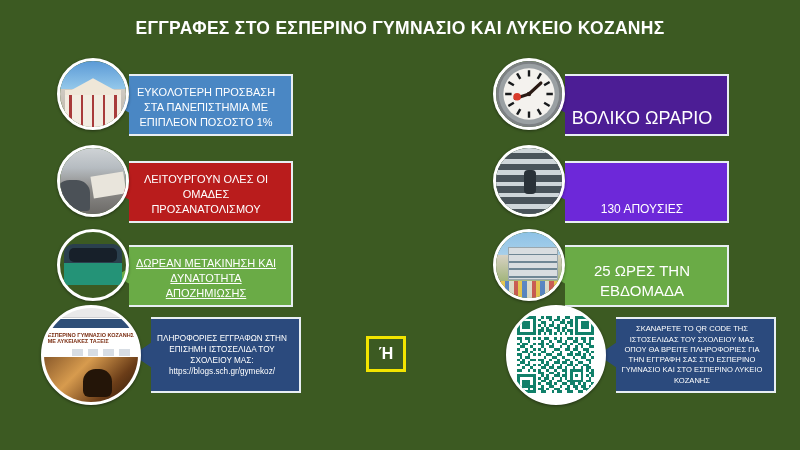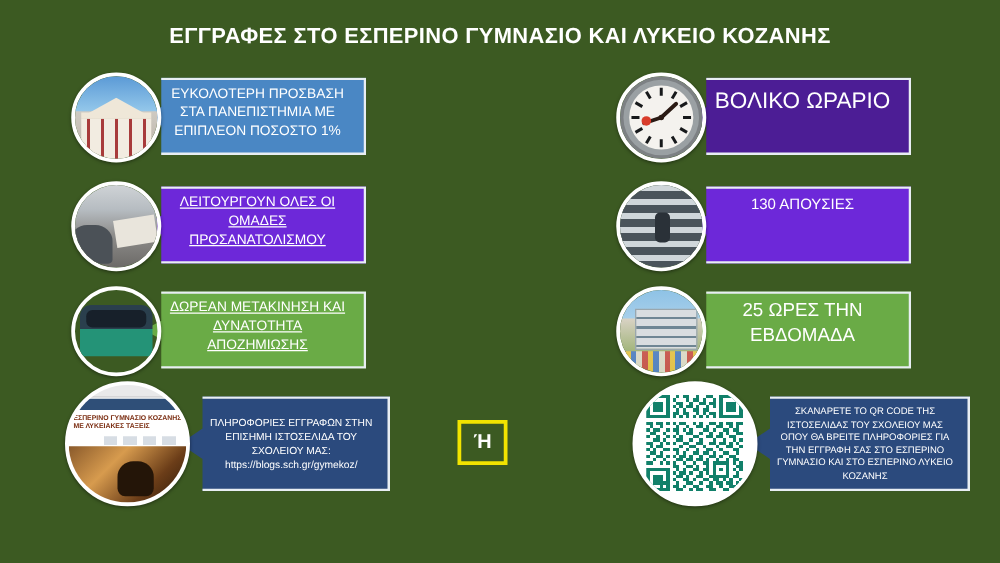--- a/index.html
+++ b/index.html
@@ -61,25 +61,25 @@
 
   .thumb {
     position: absolute;
     inset: 0;
     background-size: cover;
   }
 
   
   .banner {
     position: absolute;
-    top: 4px;
+    top: 16px;
     height: 62px;
     border: 2px solid #e8eef3;
     display: flex;
-    align-items: flex-start;
+    align-items: flex-end;
     justify-content: center;
     text-align: center;
     color: #ffffff;
     font-size: 11px;
     line-height: 1.35;
     padding: 4px 10px 4px 14px;
     box-shadow: 2px 2px 3px rgba(0,0,0,.35);
     z-index: 2;
   }
 
@@ -309,21 +309,21 @@
     </div>
     <div class="banner" style="background:#4a87c4;">
       <span class="txt">ΕΥΚΟΛΟΤΕΡΗ ΠΡΟΣΒΑΣΗ ΣΤΑ ΠΑΝΕΠΙΣΤΗΜΙΑ ΜΕ ΕΠΙΠΛΕΟΝ ΠΟΣΟΣΤΟ 1%</span>
     </div>
   </div>
 
   <div class="row left" style="left:51px; top:145px; width:240px;">
     <div class="circle">
       <div class="thumb pic-classroom"></div>
     </div>
-    <div class="banner" style="background:#6d28d9;text-decoration:underline;">
+    <div class="banner" style="background:#b91c1c;">
       <span class="txt">ΛΕΙΤΟΥΡΓΟΥΝ ΟΛΕΣ ΟΙ ΟΜΑΔΕΣ ΠΡΟΣΑΝΑΤΟΛΙΣΜΟΥ</span>
     </div>
   </div>
 
   <div class="row left" style="left:51px; top:229px; width:240px;">
     <div class="circle">
       <div class="thumb pic-bus"></div>
     </div>
     <div class="banner" style="background:#6aab46;text-decoration:underline;">
       <span class="txt">ΔΩΡΕΑΝ ΜΕΤΑΚΙΝΗΣΗ ΚΑΙ ΔΥΝΑΤΟΤΗΤΑ ΑΠΟΖΗΜΙΩΣΗΣ</span>
@@ -372,21 +372,21 @@
 
   <div class="row right" style="left:487px; top:229px; width:240px;">
     <div class="circle">
       <div class="thumb pic-school-building"></div>
     </div>
     <div class="banner" style="background:#6aab46; font-size:15px;">
       <span class="txt">25 ΩΡΕΣ ΤΗΝ ΕΒΔΟΜΑΔΑ</span>
     </div>
   </div>
 
-  <div class="bigrow" style="left:52px; top:305px; width:258px;">
+  <div class="bigrow" style="left:41px; top:305px; width:258px;">
     <div class="circle">
       <div class="thumb pic-website">
         <div class="wb-top"></div>
         <div class="wb-bar"></div>
         <div class="wb-head">ΕΣΠΕΡΙΝΟ ΓΥΜΝΑΣΙΟ ΚΟΖΑΝΗΣ ΜΕ ΛΥΚΕΙΑΚΕΣ ΤΑΞΕΙΣ</div>
         <div class="wb-icons"></div>
         <div class="wb-photo"></div>
       </div>
     </div>
     <div class="banner-big" style="width:168px; font-size:8.2px;">

